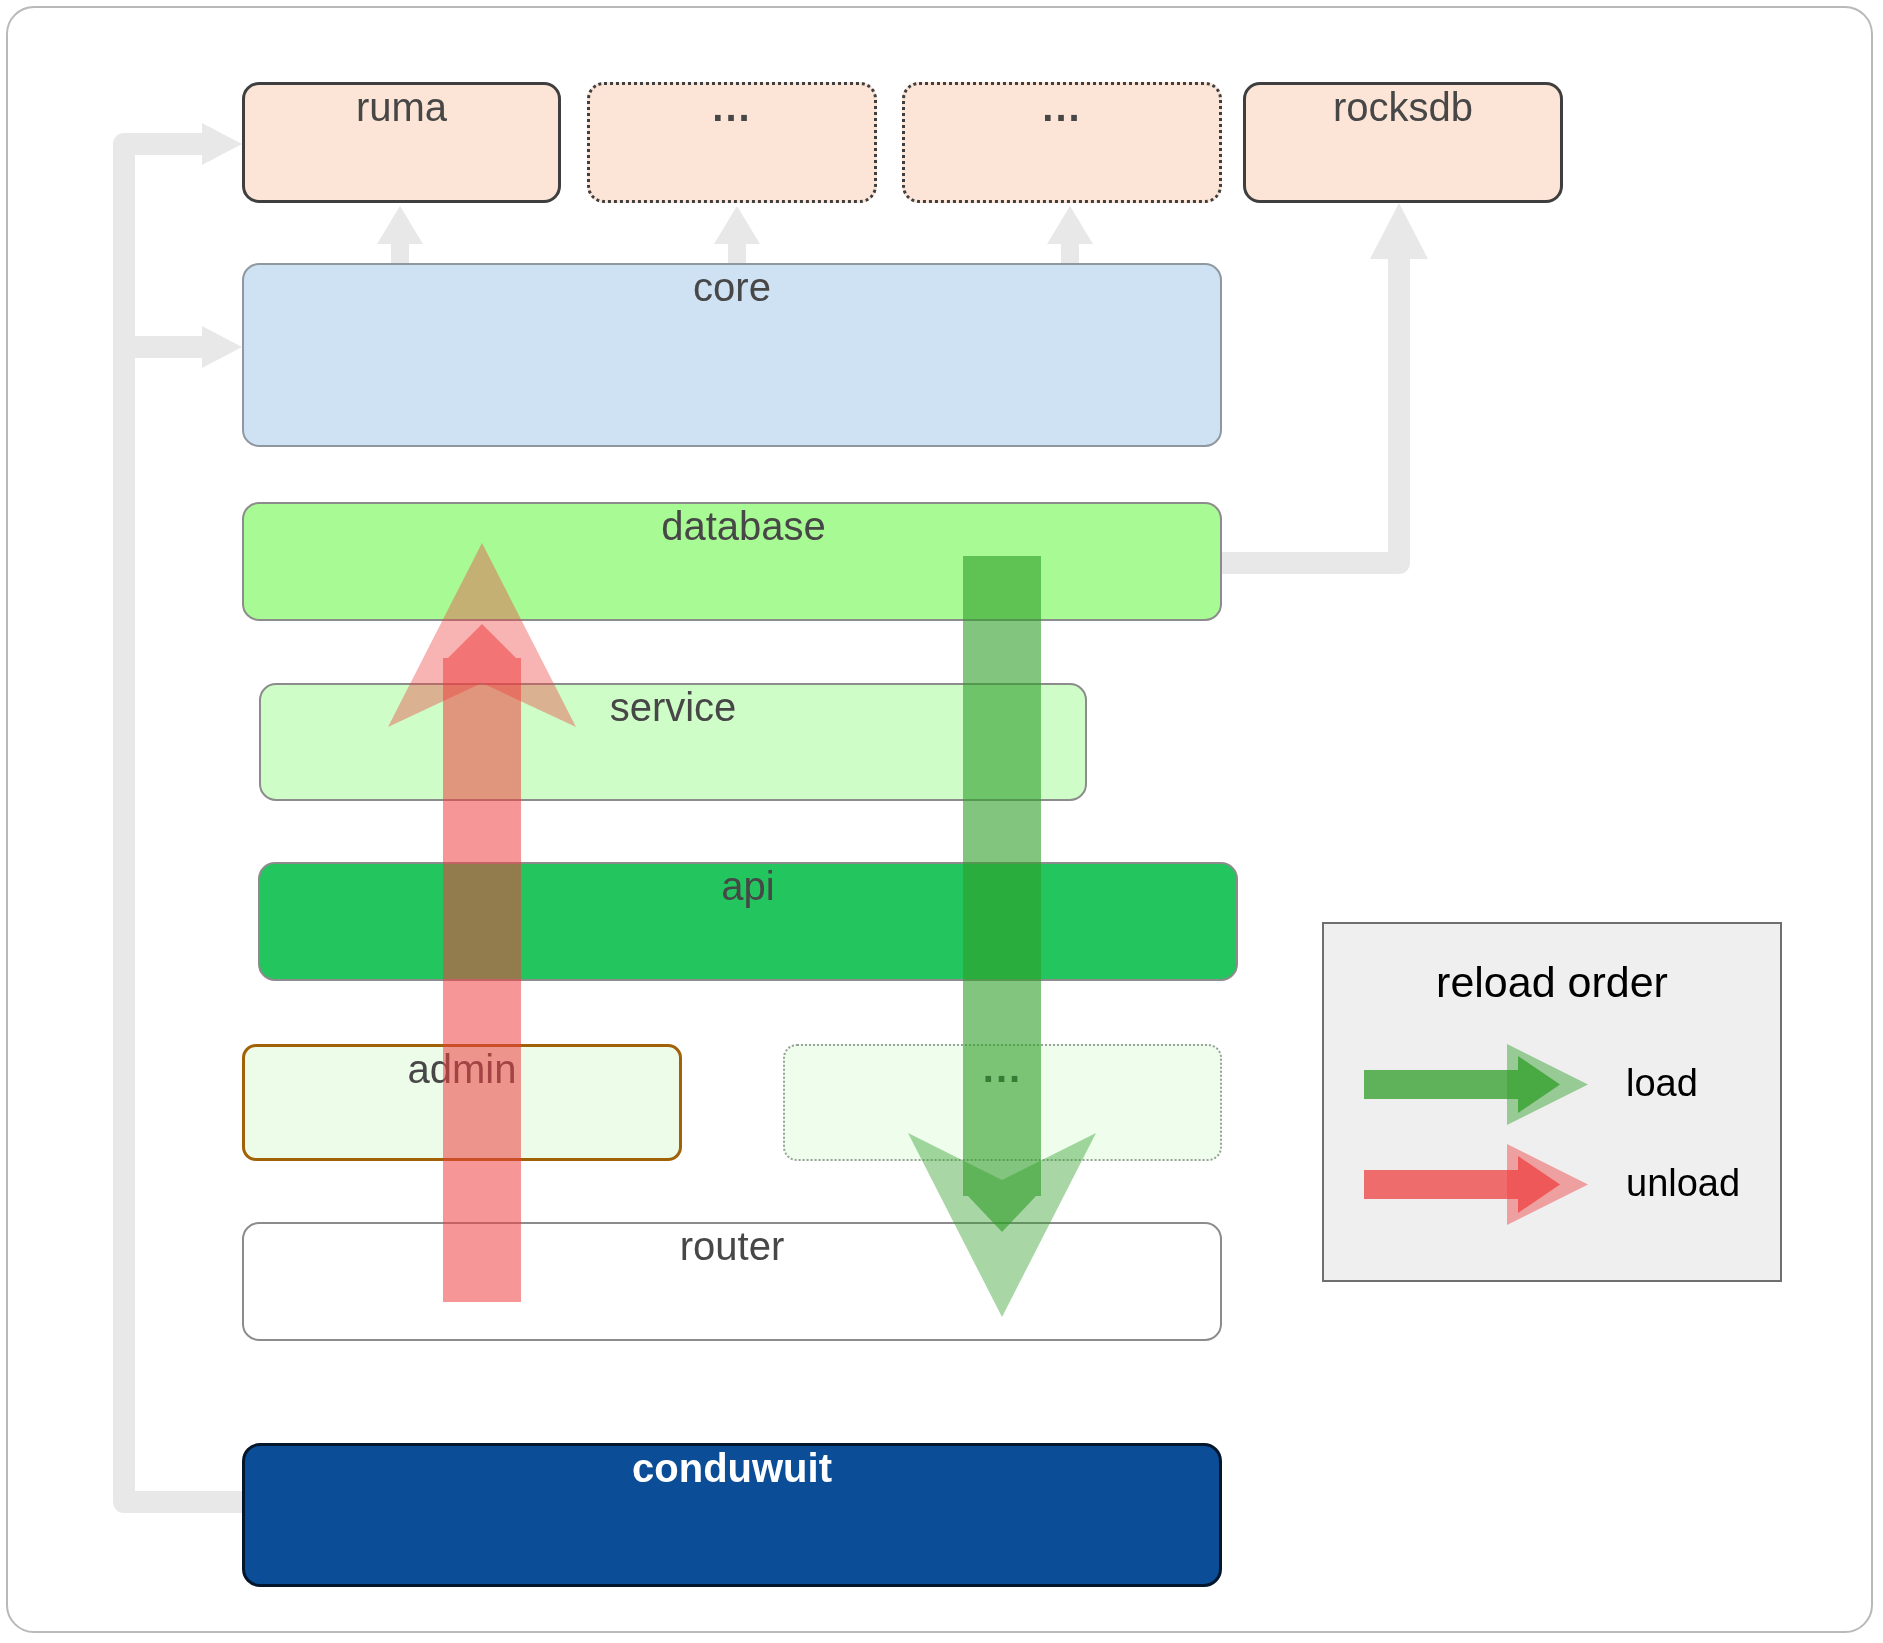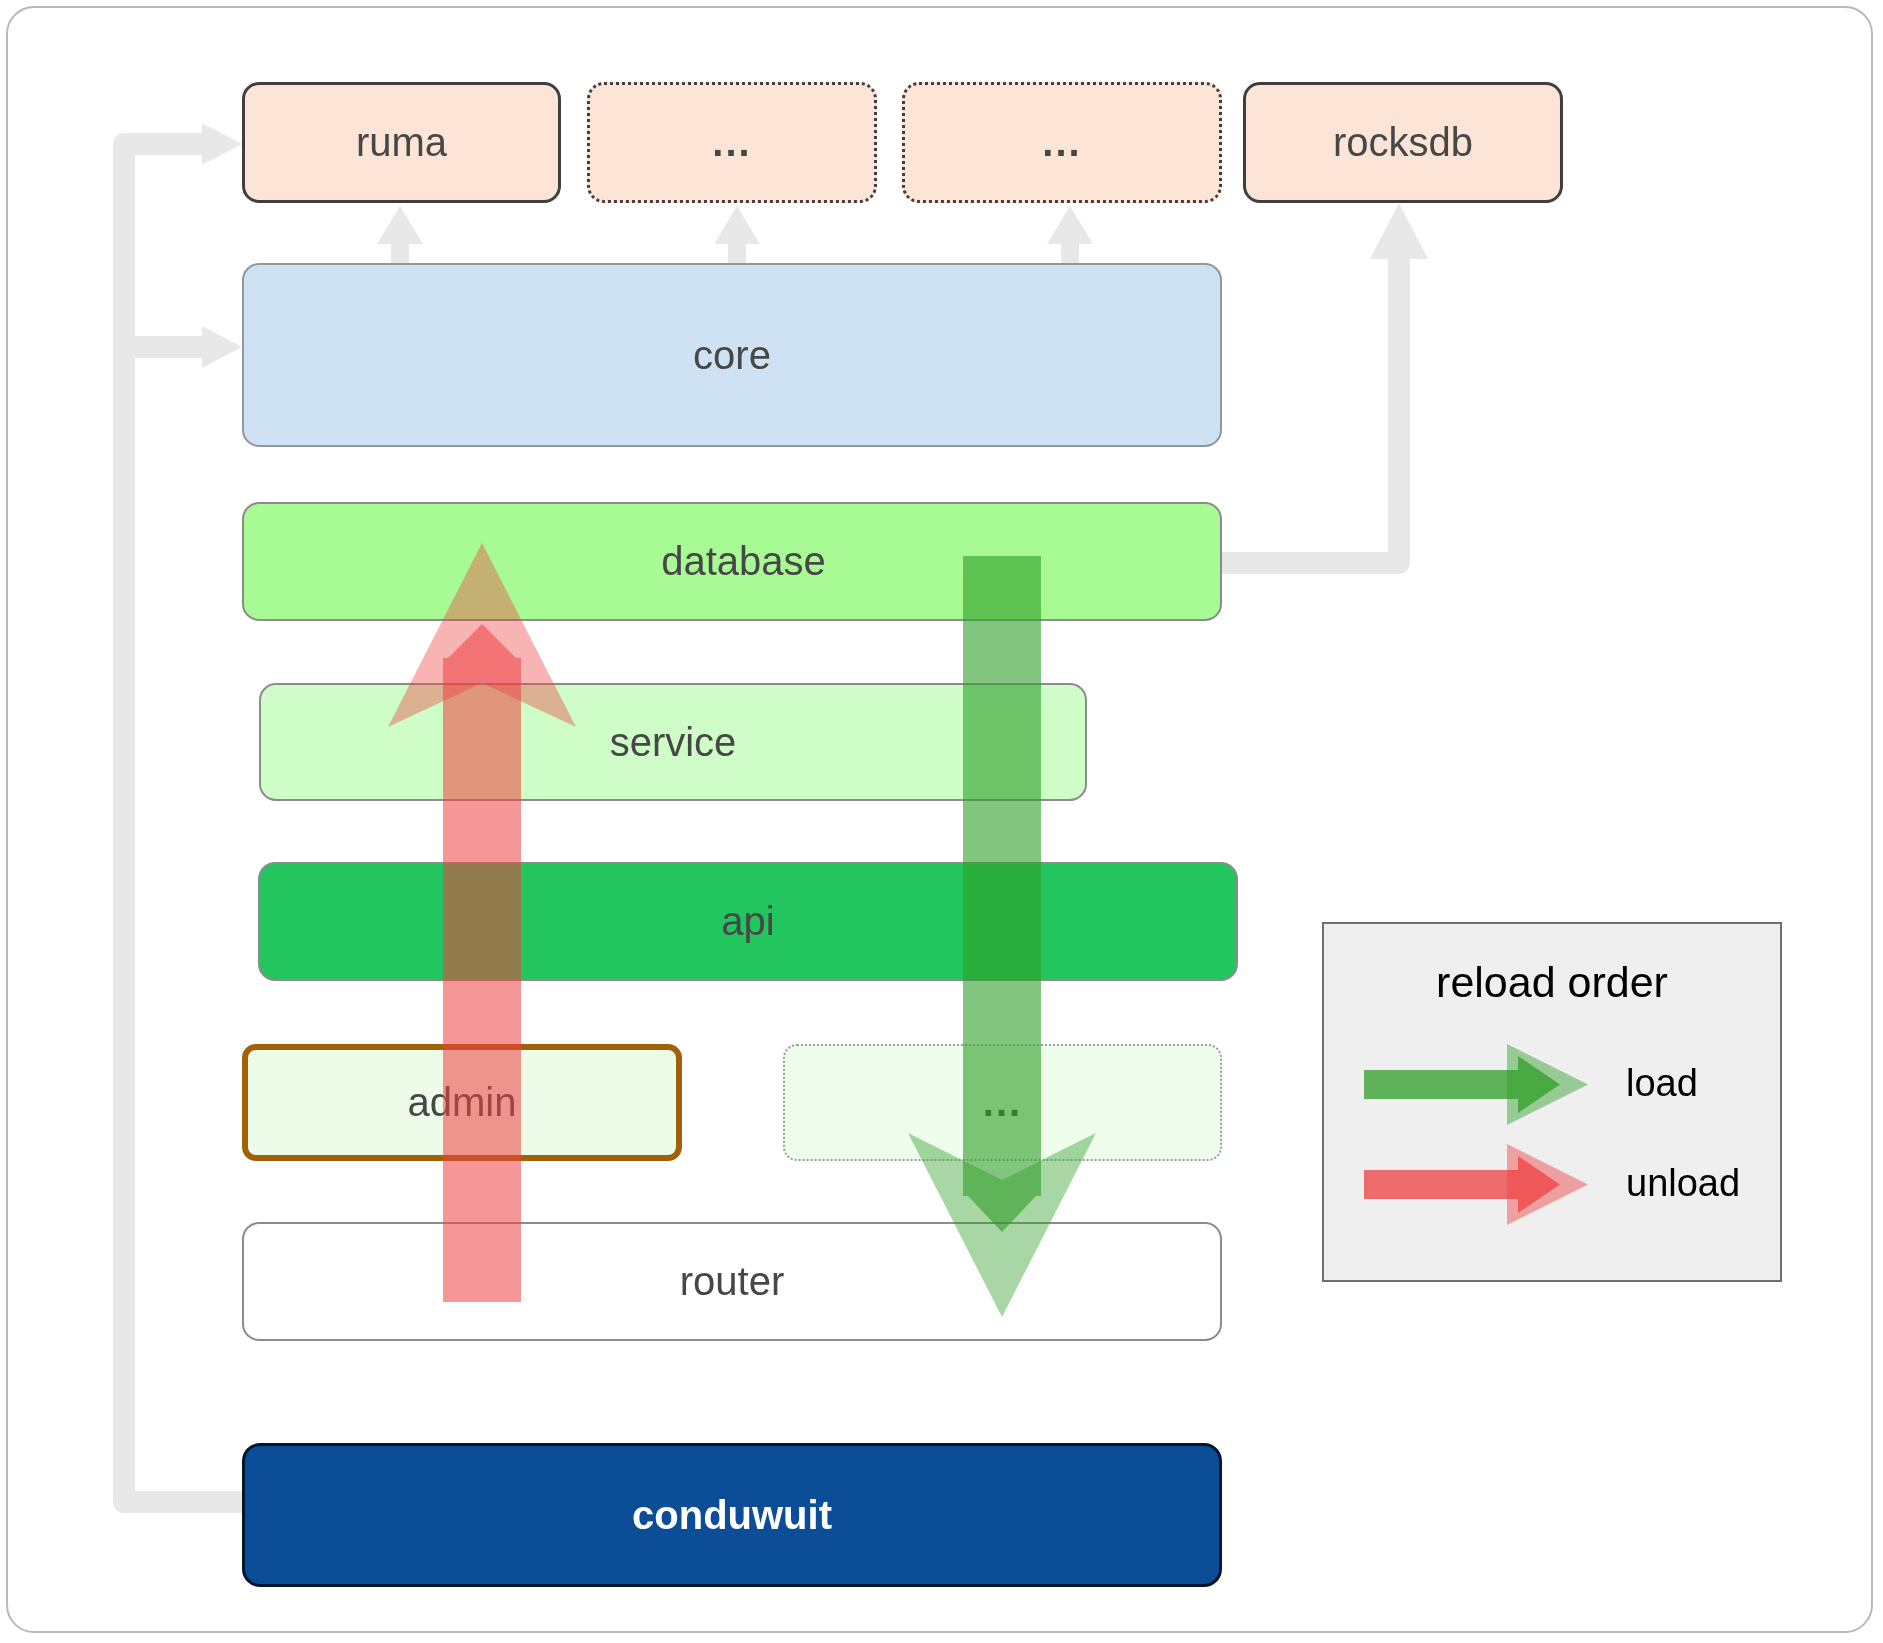--- a/index.html
+++ b/index.html
@@ -10,35 +10,35 @@
   .canvas{position:absolute;inset:0;background:#ffffff;}
   .frame{
     position:absolute;left:6px;top:6px;width:1867px;height:1627px;
     border:2px solid #b9b9b9;border-radius:28px;box-sizing:border-box;
     pointer-events:none;z-index:0;
   }
   svg.layer{position:absolute;left:0;top:0;width:1883px;height:1643px;}
   #gray-layer{z-index:1;}
   #flow-layer{z-index:3;pointer-events:none;}
   .box{
-    position:absolute;box-sizing:border-box;display:flex;align-items:center;justify-content:center;
+    position:absolute;box-sizing:border-box;display:flex;justify-content:center;
     font-size:40px;color:#474747;border-radius:17px;z-index:2;background:#fff;
   }
   .dep{background:#fce5d6;border:3px solid #3f3f3f;}
   .dep.dotted{border:3px dotted #3f3f3f;}
   .ellipsis-label{font-weight:700;letter-spacing:2px;}
   .ruma   {left:242px;top:82px;width:319px;height:121px;}
   .dep1   {left:587px;top:82px;width:290px;height:121px;}
   .dep2   {left:902px;top:82px;width:320px;height:121px;}
   .rocksdb{left:1243px;top:82px;width:320px;height:121px;}
   .core    {left:242px;top:263px;width:980px;height:184px;background:#cfe2f3;border:2px solid #8f989f;}
   .database{left:242px;top:502px;width:980px;height:119px;background:#a8fa94;border:2px solid #8c8c8c;padding-left:23px;}
   .service {left:259px;top:683px;width:828px;height:118px;background:#cefdc7;border:2px solid #8c8c8c;}
   .api     {left:242px;top:862px;width:980px;height:119px;background:#22c55e;border:2px solid #8c8c8c;margin-left:16px;}
-  .admin   {left:242px;top:1044px;width:440px;height:117px;background:#ecfce9;border:6px solid #a16207;border-radius:14px;}
+  .admin   {left:242px;top:1044px;width:440px;height:117px;background:#ecfce9;border:3px solid #a16207;border-radius:14px;}
   .adminmore{left:783px;top:1044px;width:439px;height:117px;background:#eefdec;border:2.5px dotted #9aa09a;border-radius:14px;}
   .router  {left:242px;top:1222px;width:980px;height:119px;background:#ffffff;border:2px solid #8c8c8c;}
   .conduwuit{left:242px;top:1443px;width:980px;height:144px;background:#0b4d96;border:3px solid #04162b;color:#ffffff;font-weight:600;border-radius:18px;}
   .legend{
     position:absolute;left:1322px;top:922px;width:460px;height:360px;z-index:4;
     background:#efefef;border:2px solid #6f6f6f;box-sizing:border-box;
   }
   .legend-title{
     position:absolute;left:0;top:34px;width:100%;text-align:center;
     font-size:43px;color:#000000;

